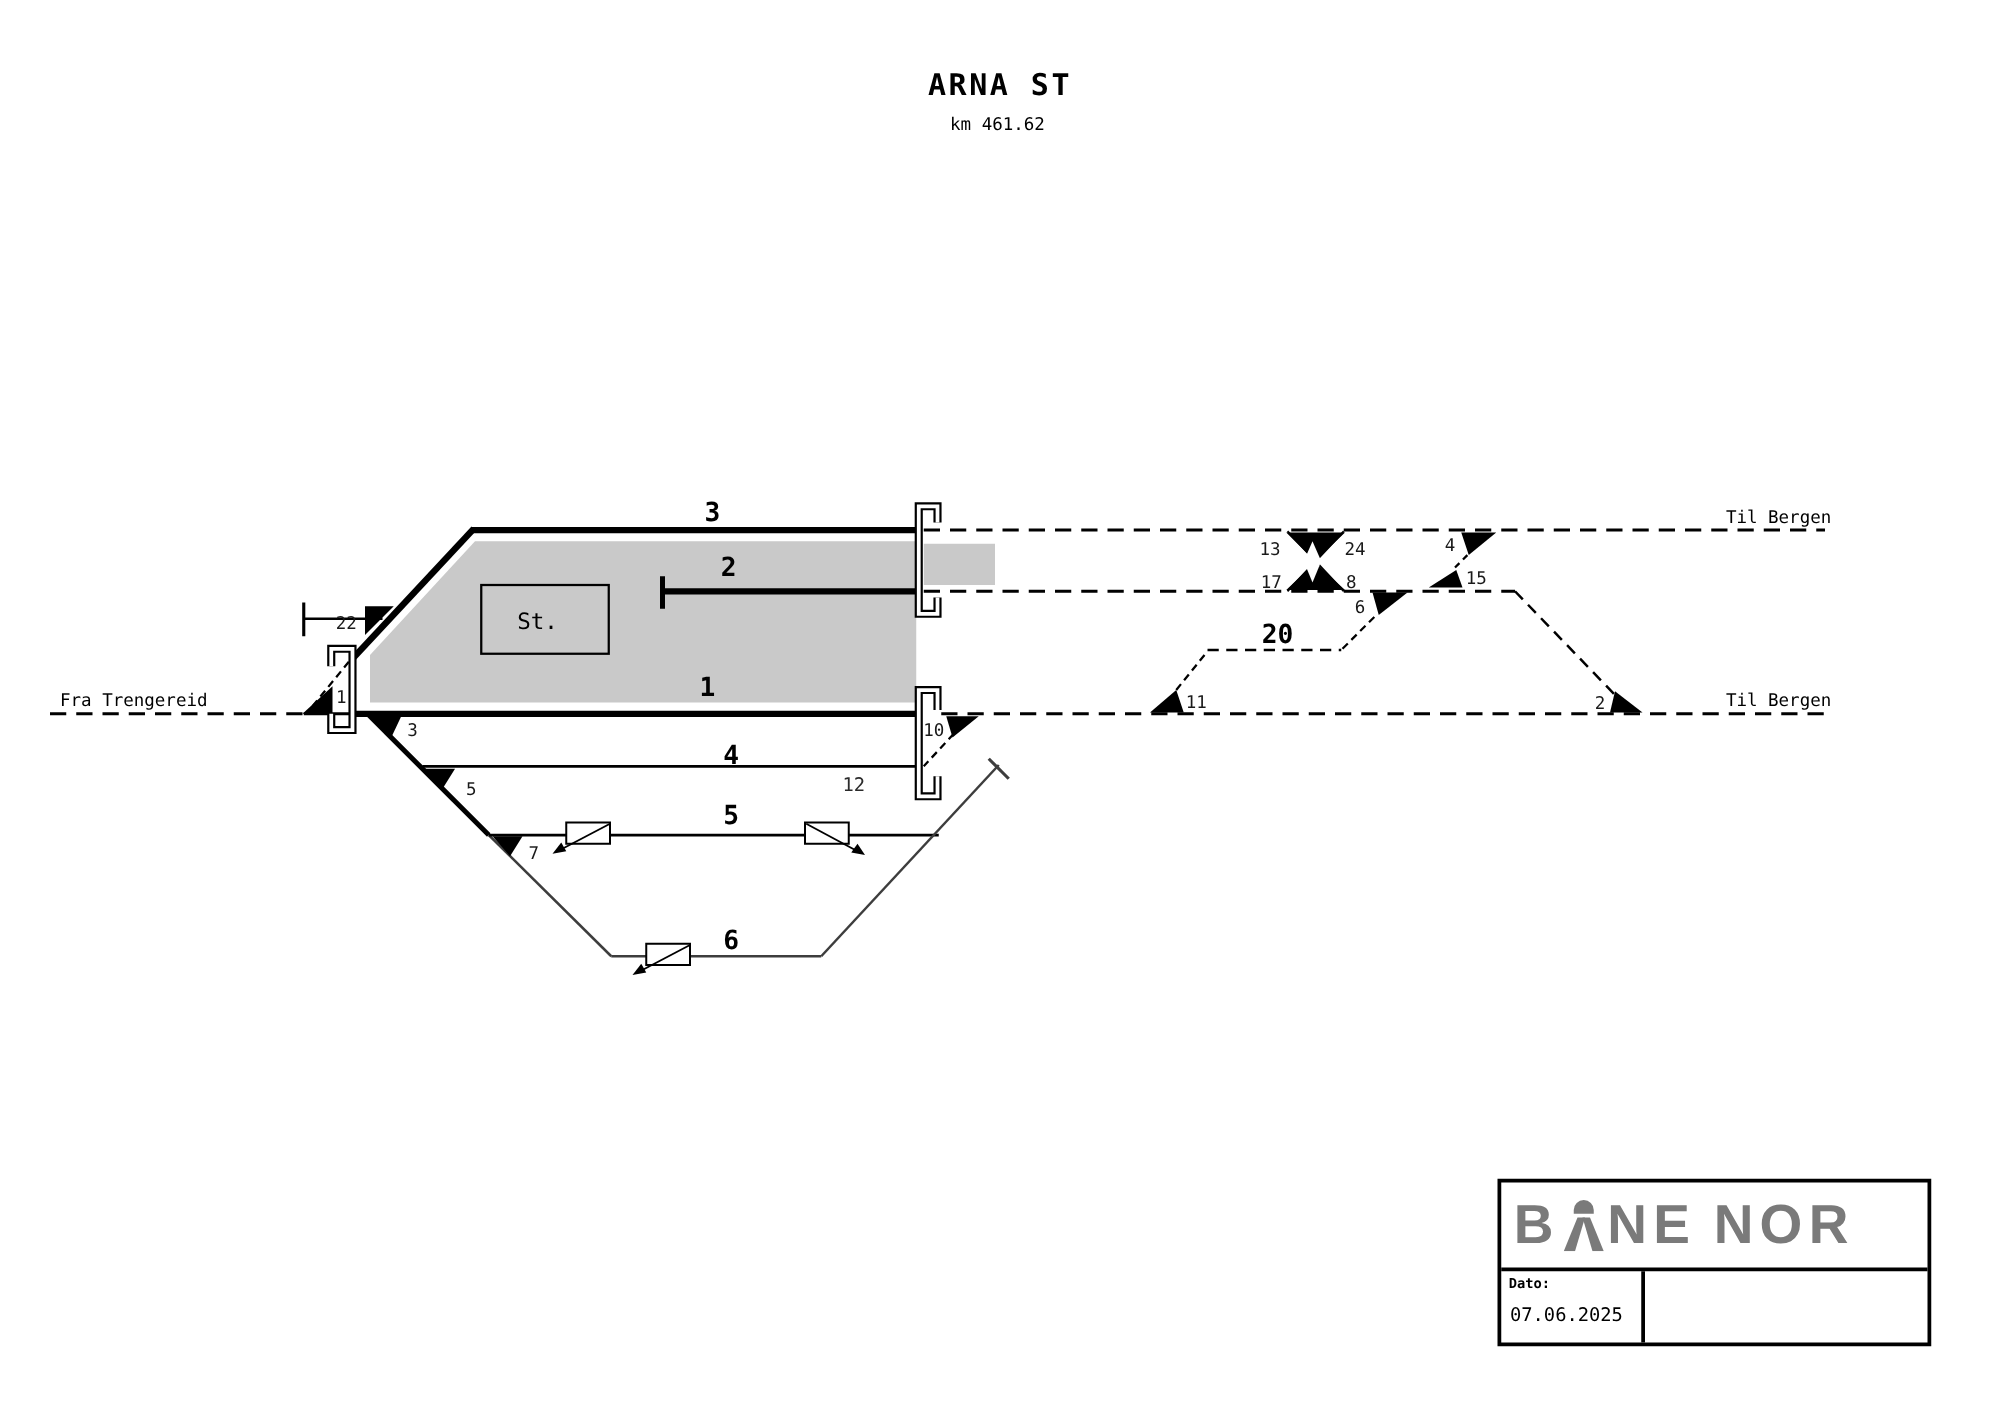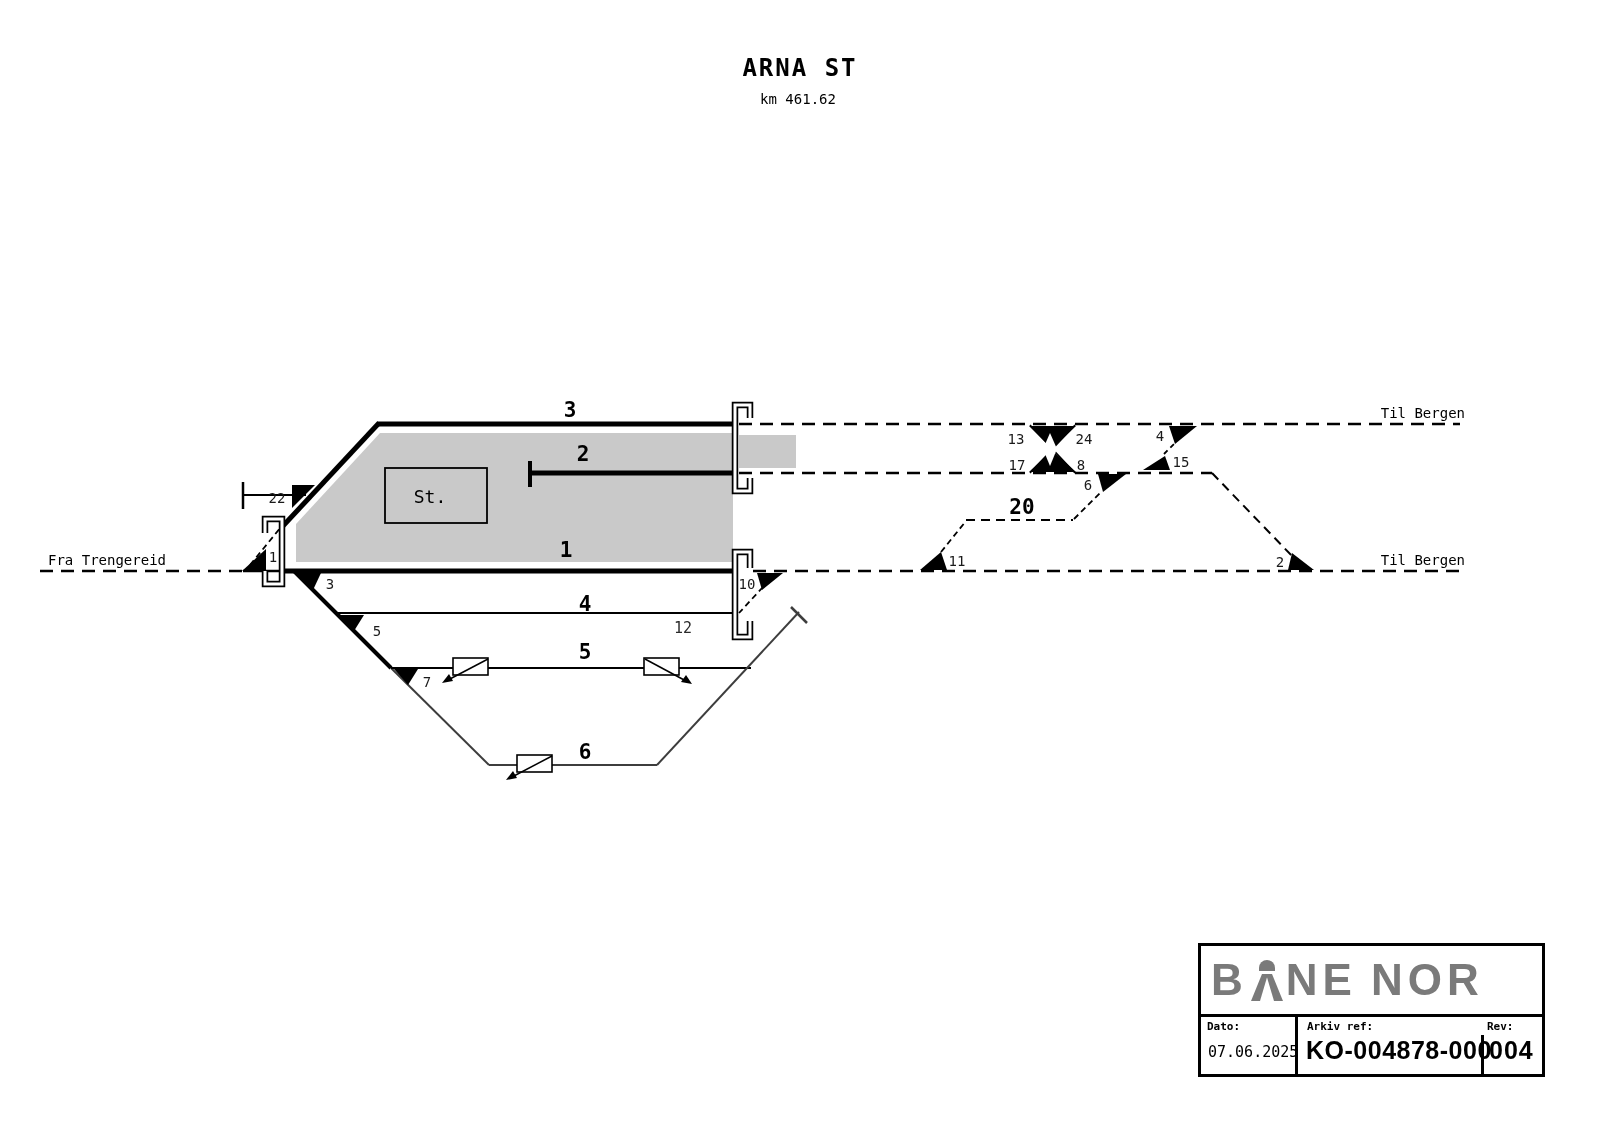--- a/index.html
+++ b/index.html
@@ -20,21 +20,21 @@
   
   .titleblock{position:absolute;left:1198px;top:943px;width:347px;height:134px;
               border:3px solid #000;box-sizing:border-box;background:#fff;}
   .tb-logo{height:71px;border-bottom:3px solid #000;box-sizing:border-box;display:flex;
            align-items:center;padding-left:10px;
            font-family:"Liberation Sans",sans-serif;font-weight:bold;font-size:44px;
            letter-spacing:5px;color:#7a7a7a;white-space:nowrap;}
   .tb-logo .glyph{display:inline-block;margin:0 2px;}
   .tb-logo .nor{margin-left:14px;text-align:center;}
   .tb-bottom{display:flex;height:57px;}
-  .tb-date{width:97px;border-right:3px solid #000;box-sizing:border-box;position:relative;}
+  .tb-date{width:115px;border-right:3px solid #000;box-sizing:border-box;position:relative;}
   .tb-archive{flex:1;position:relative;}
   .tb-label{position:absolute;font-family:"DejaVu Sans Mono",monospace;font-size:11px;font-weight:bold;}
   .tb-date-value{position:absolute;left:7px;top:26px;font-family:"DejaVu Sans Mono",monospace;font-size:15px;}
   .tb-archive-value{position:absolute;left:8px;top:19px;font-family:"Liberation Sans",sans-serif;
                     font-weight:bold;font-size:25px;letter-spacing:0.5px;}
   .tb-rev-divider{position:absolute;left:183px;top:18px;bottom:0;width:0;border-left:3px solid #000;}
   .tb-rev-value{position:absolute;left:191px;top:19px;font-family:"Liberation Sans",sans-serif;
                 font-weight:bold;font-size:25px;letter-spacing:1px;}
 </style>
 </head>
@@ -198,23 +198,16 @@
       <polygon points="33,42 24,42 16,15 22,15" fill="#7a7a7a"></polygon>
     </svg>
         <span>NE</span>
         <span class="nor">NOR</span>
   </div>
   <div class="tb-bottom">
     <div class="tb-date">
       <span class="tb-label" style="left:6px;top:3px;">Dato:</span>
       <span class="tb-date-value">07.06.2025</span>
     </div>
-    <div class="tb-archive">
-      <span class="tb-label" style="left:9px;top:3px;">Arkiv ref:</span>
-      <span class="tb-label" style="left:189px;top:3px;">Rev:</span>
-      <span class="tb-archive-value">KO-004878-000</span>
-      <span class="tb-rev-divider"></span>
-      <span class="tb-rev-value">004</span>
-    </div>
   </div>
 </div>
 
 </div>
 
 </body></html>

